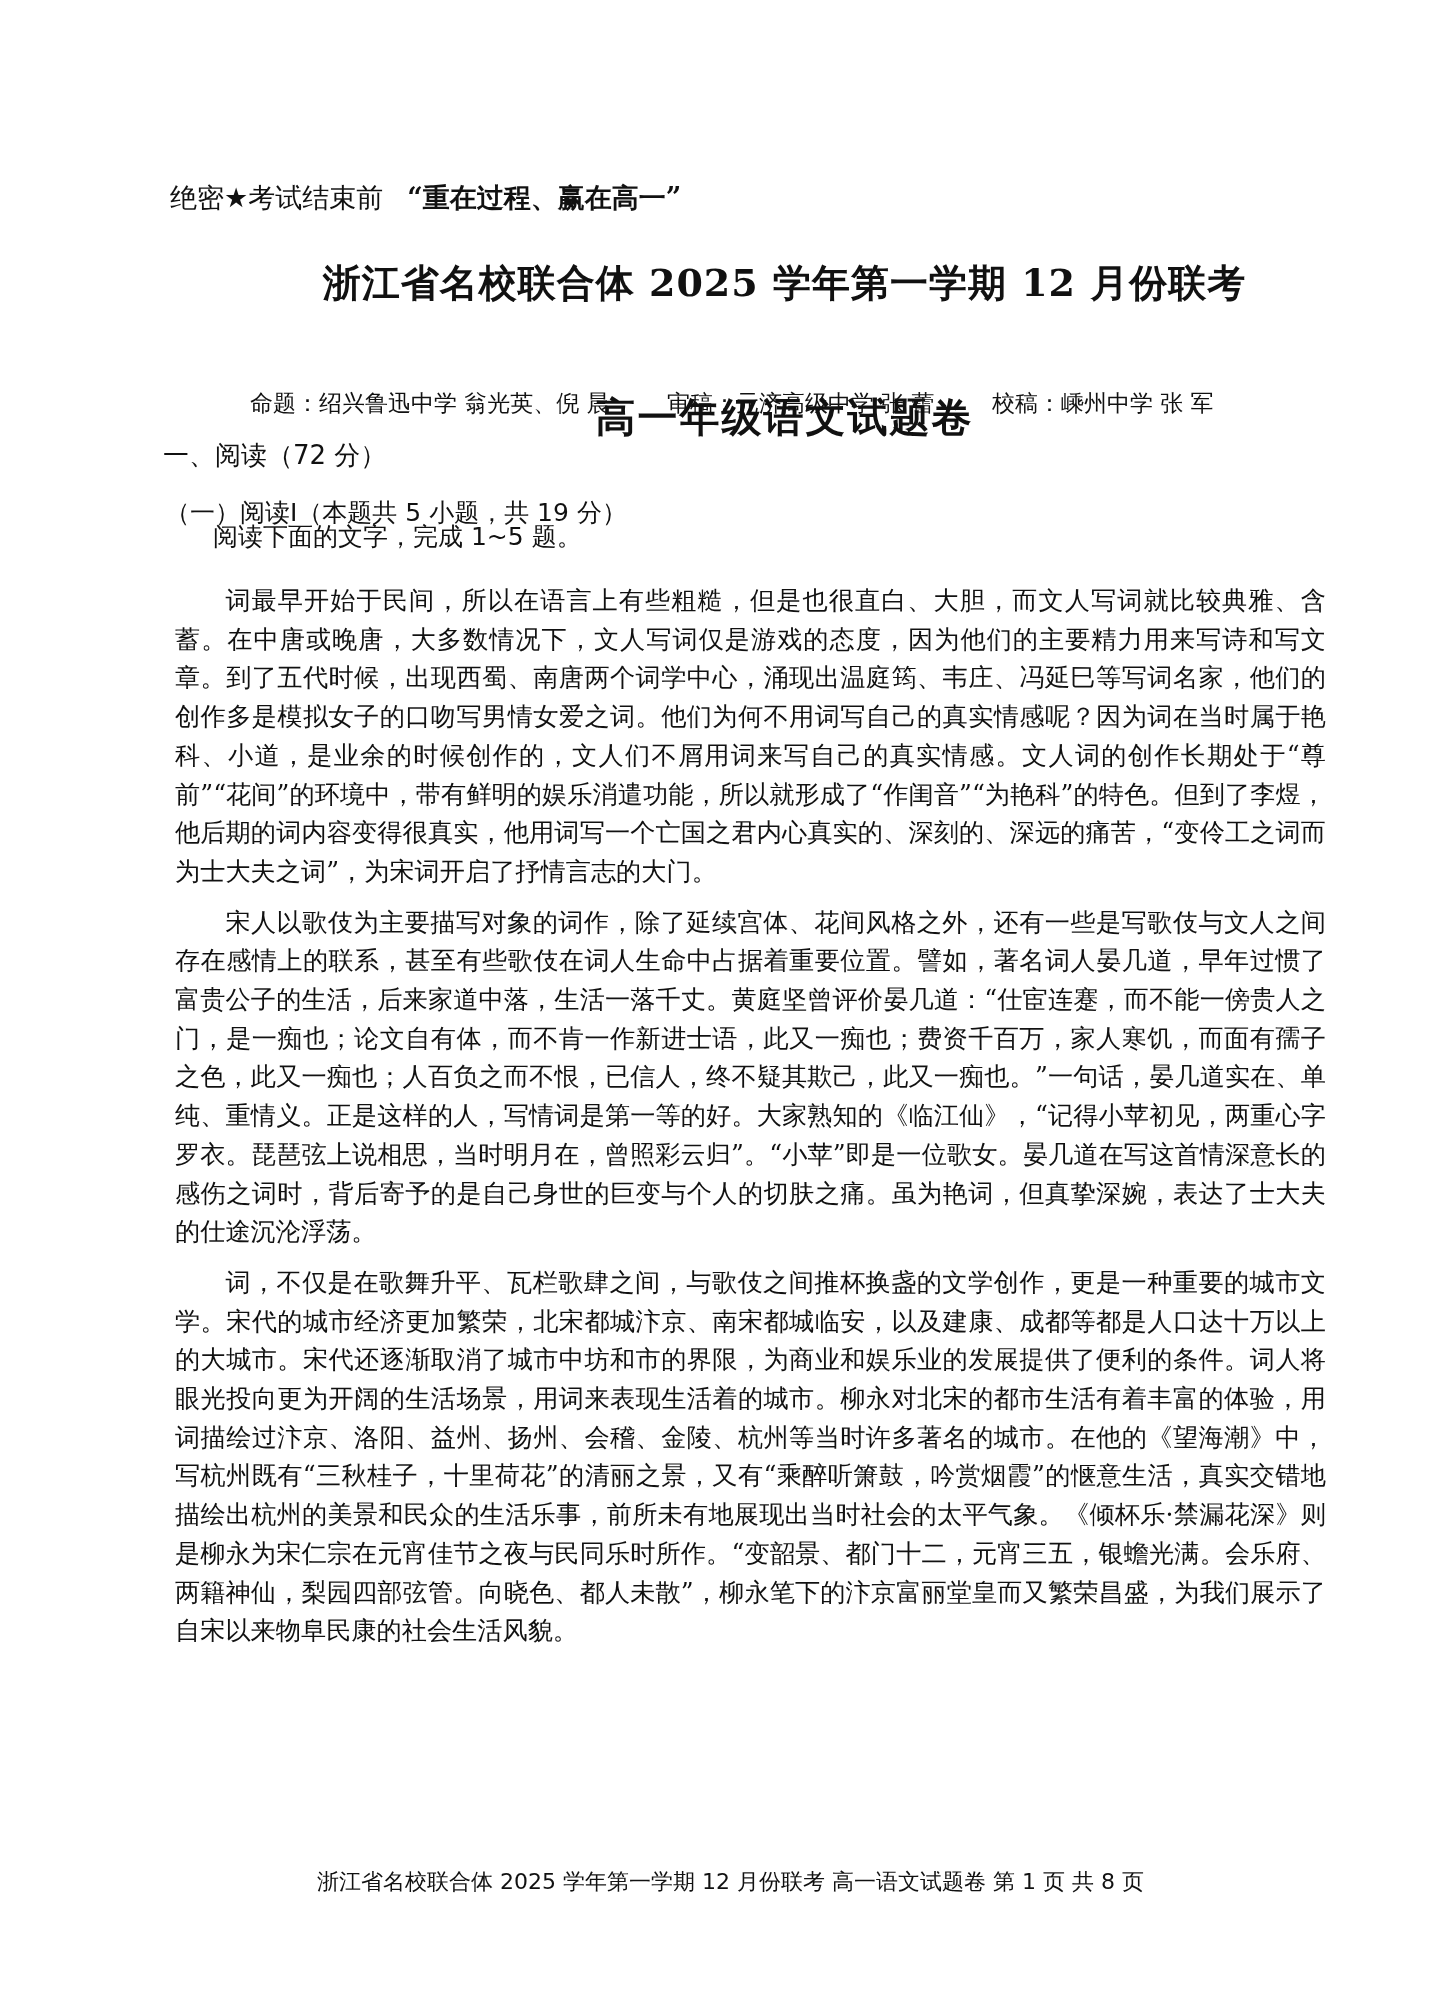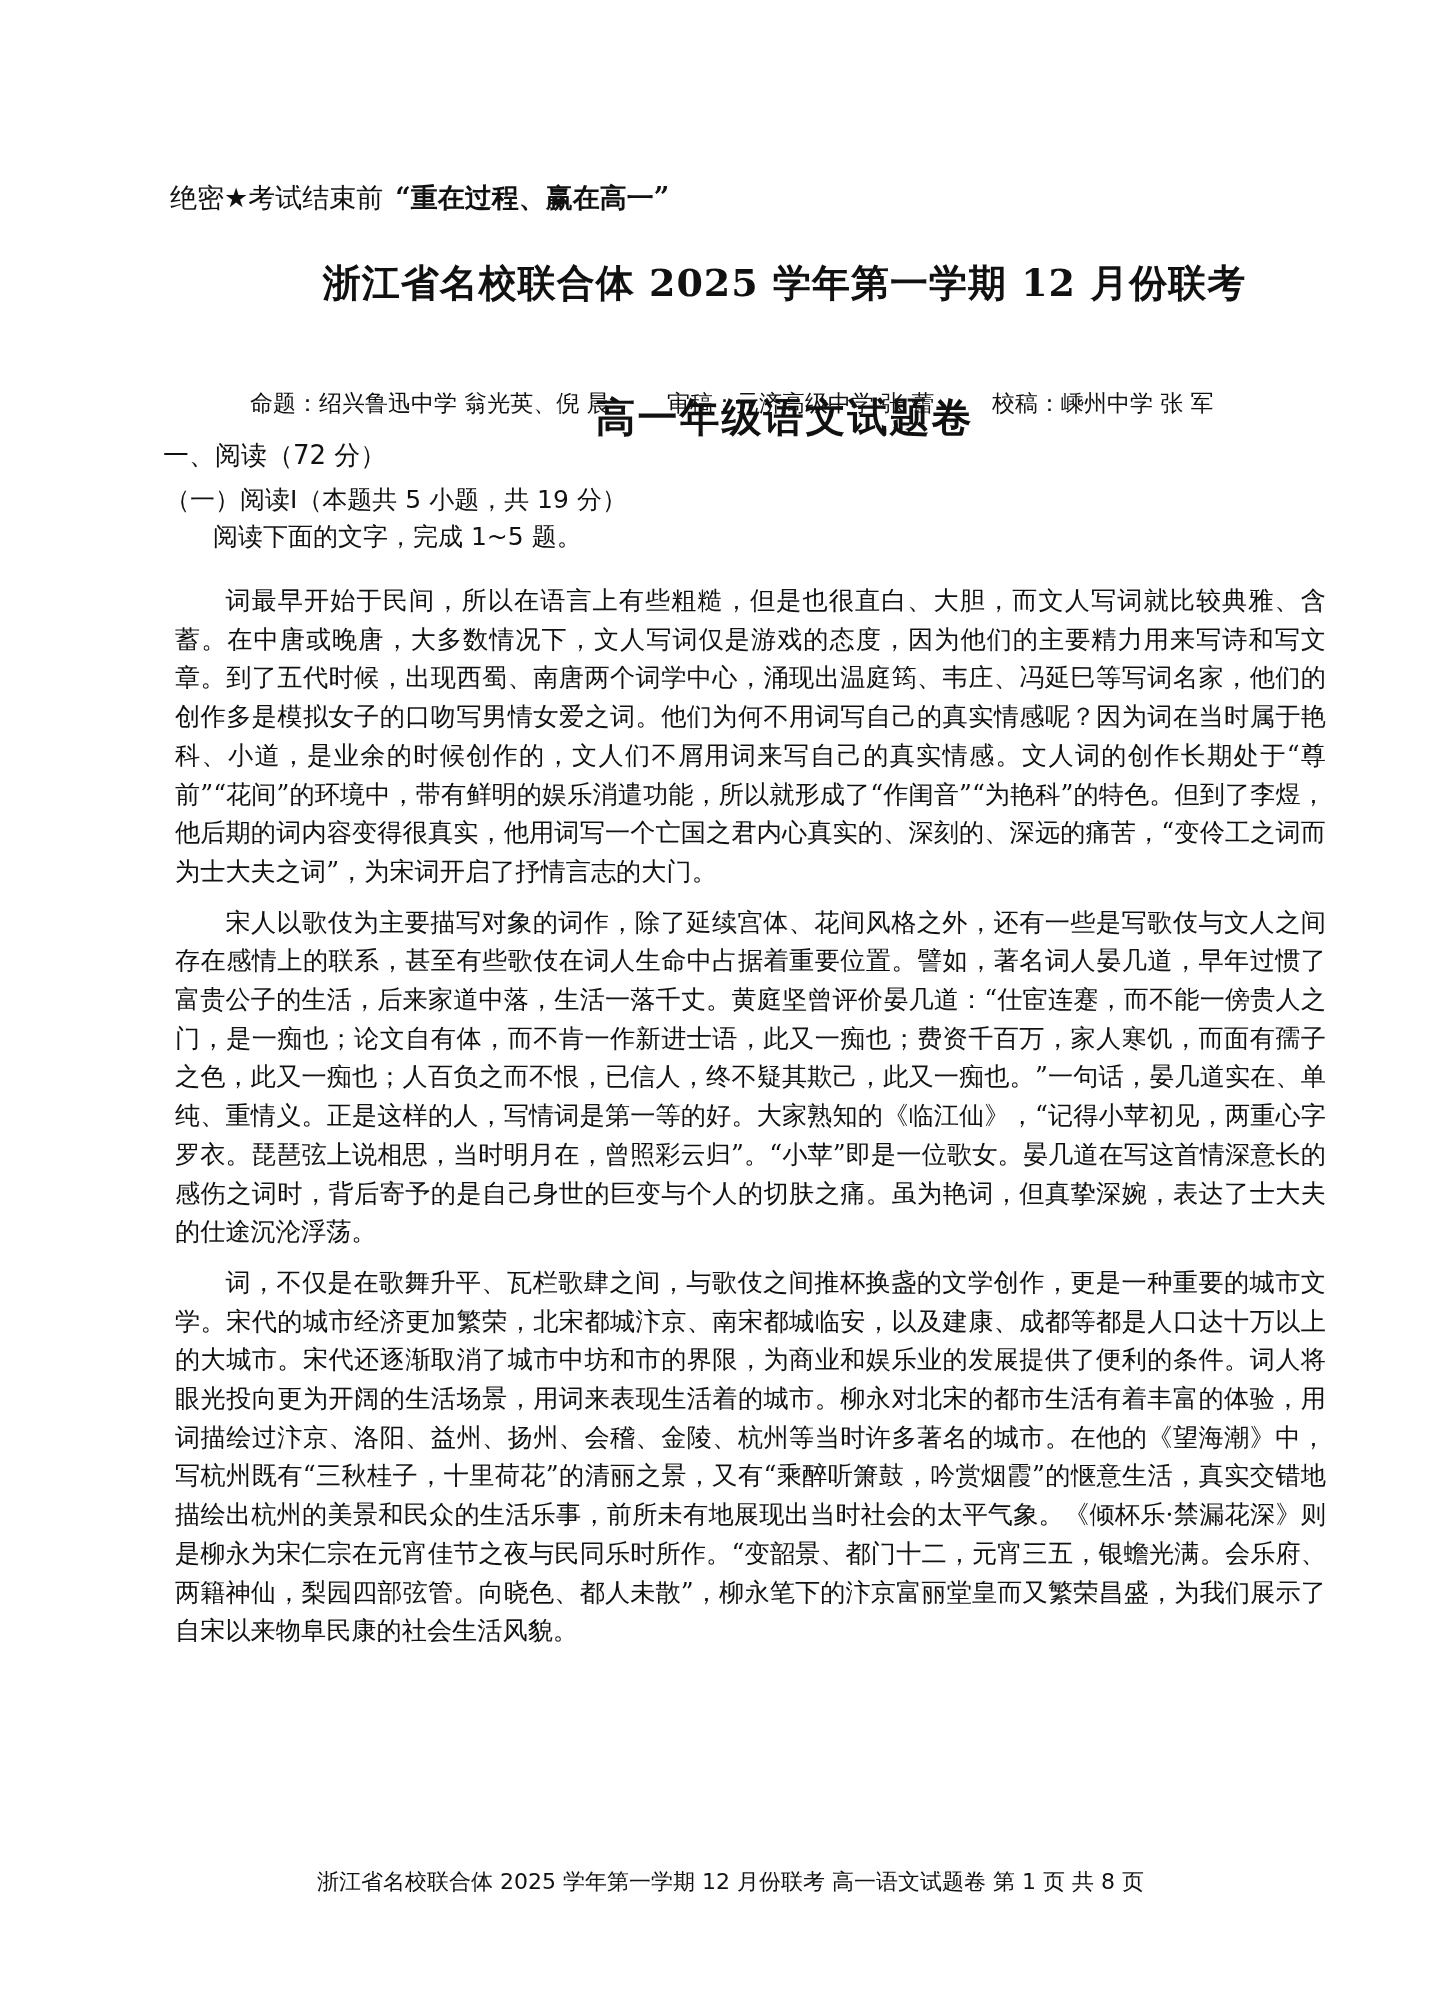--- a/index.html
+++ b/index.html
@@ -6,42 +6,42 @@
   body {
     width: 1429px; height: 1999px; position: relative; overflow: hidden;
     font-family: "DejaVu Serif", "Liberation Serif", serif;
     color: #111111;
   }
   .page { position: absolute; left: 0; top: 0; width: 1429px; height: 1999px; }
   .confidential {
     position: absolute; left: 170px; top: 180px;
     font-size: 27px; font-family: "DejaVu Sans", sans-serif; letter-spacing: 0px;
   }
-  .confidential .slogan { font-family: "DejaVu Serif", serif; font-weight: bold; margin-left: 12px; }
+  .confidential .slogan { font-family: "DejaVu Serif", serif; font-weight: bold; margin-left: 24px; }
   .title-main {
     position: absolute; left: 0; width: 1429px; top: 258px; text-align: center;
     font-size: 38px; font-weight: bold; font-family: "DejaVu Serif", serif;
     padding-left: 140px; box-sizing: border-box; letter-spacing: 1px;
   }
   .title-sub {
     position: absolute; left: 0; width: 1429px; top: 346px; text-align: center;
     font-size: 40px; font-weight: bold; font-family: "DejaVu Sans", sans-serif;
     padding-left: 140px; box-sizing: border-box; letter-spacing: 2px; margin-top: 44px;
   }
   .credits {
     position: absolute; left: 250px; top: 388px; font-size: 23px;
     font-family: "DejaVu Sans", sans-serif; white-space: nowrap;
   }
   .credits span { margin-right: 50px; }
   .section-heading {
     position: absolute; left: 163px; top: 438px; font-size: 26px;
     font-family: "DejaVu Sans", sans-serif;
   }
   .subsection-heading {
-    position: absolute; left: 165px; top: 483px; font-size: 25px;
+    position: absolute; left: 165px; top: 496px; font-size: 25px;
     font-family: "DejaVu Sans", sans-serif;
   }
   .instruction {
     position: absolute; left: 213px; top: 520px; font-size: 25px;
     font-family: "DejaVu Sans", sans-serif;
     text-align: center;
   }
   .passage {
     position: absolute; left: 163px; top: 570px; width: 1175px;
     font-size: 25.2px; line-height: 38.7px; text-align: justify;

